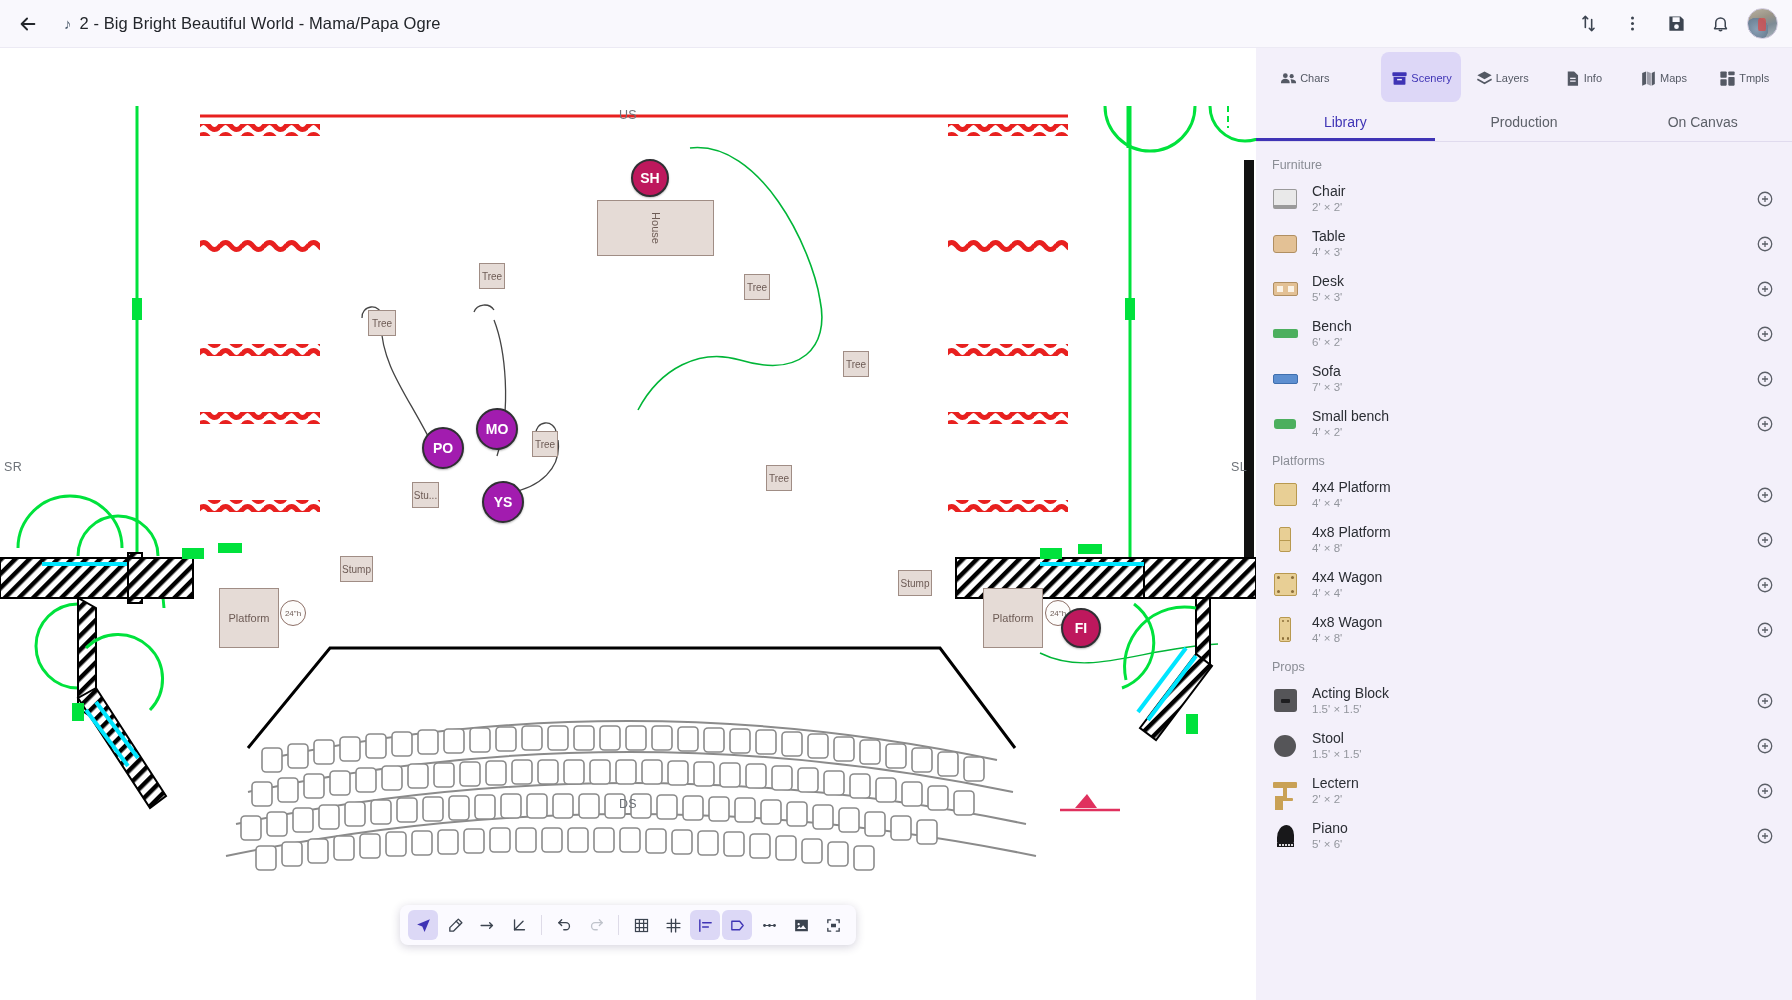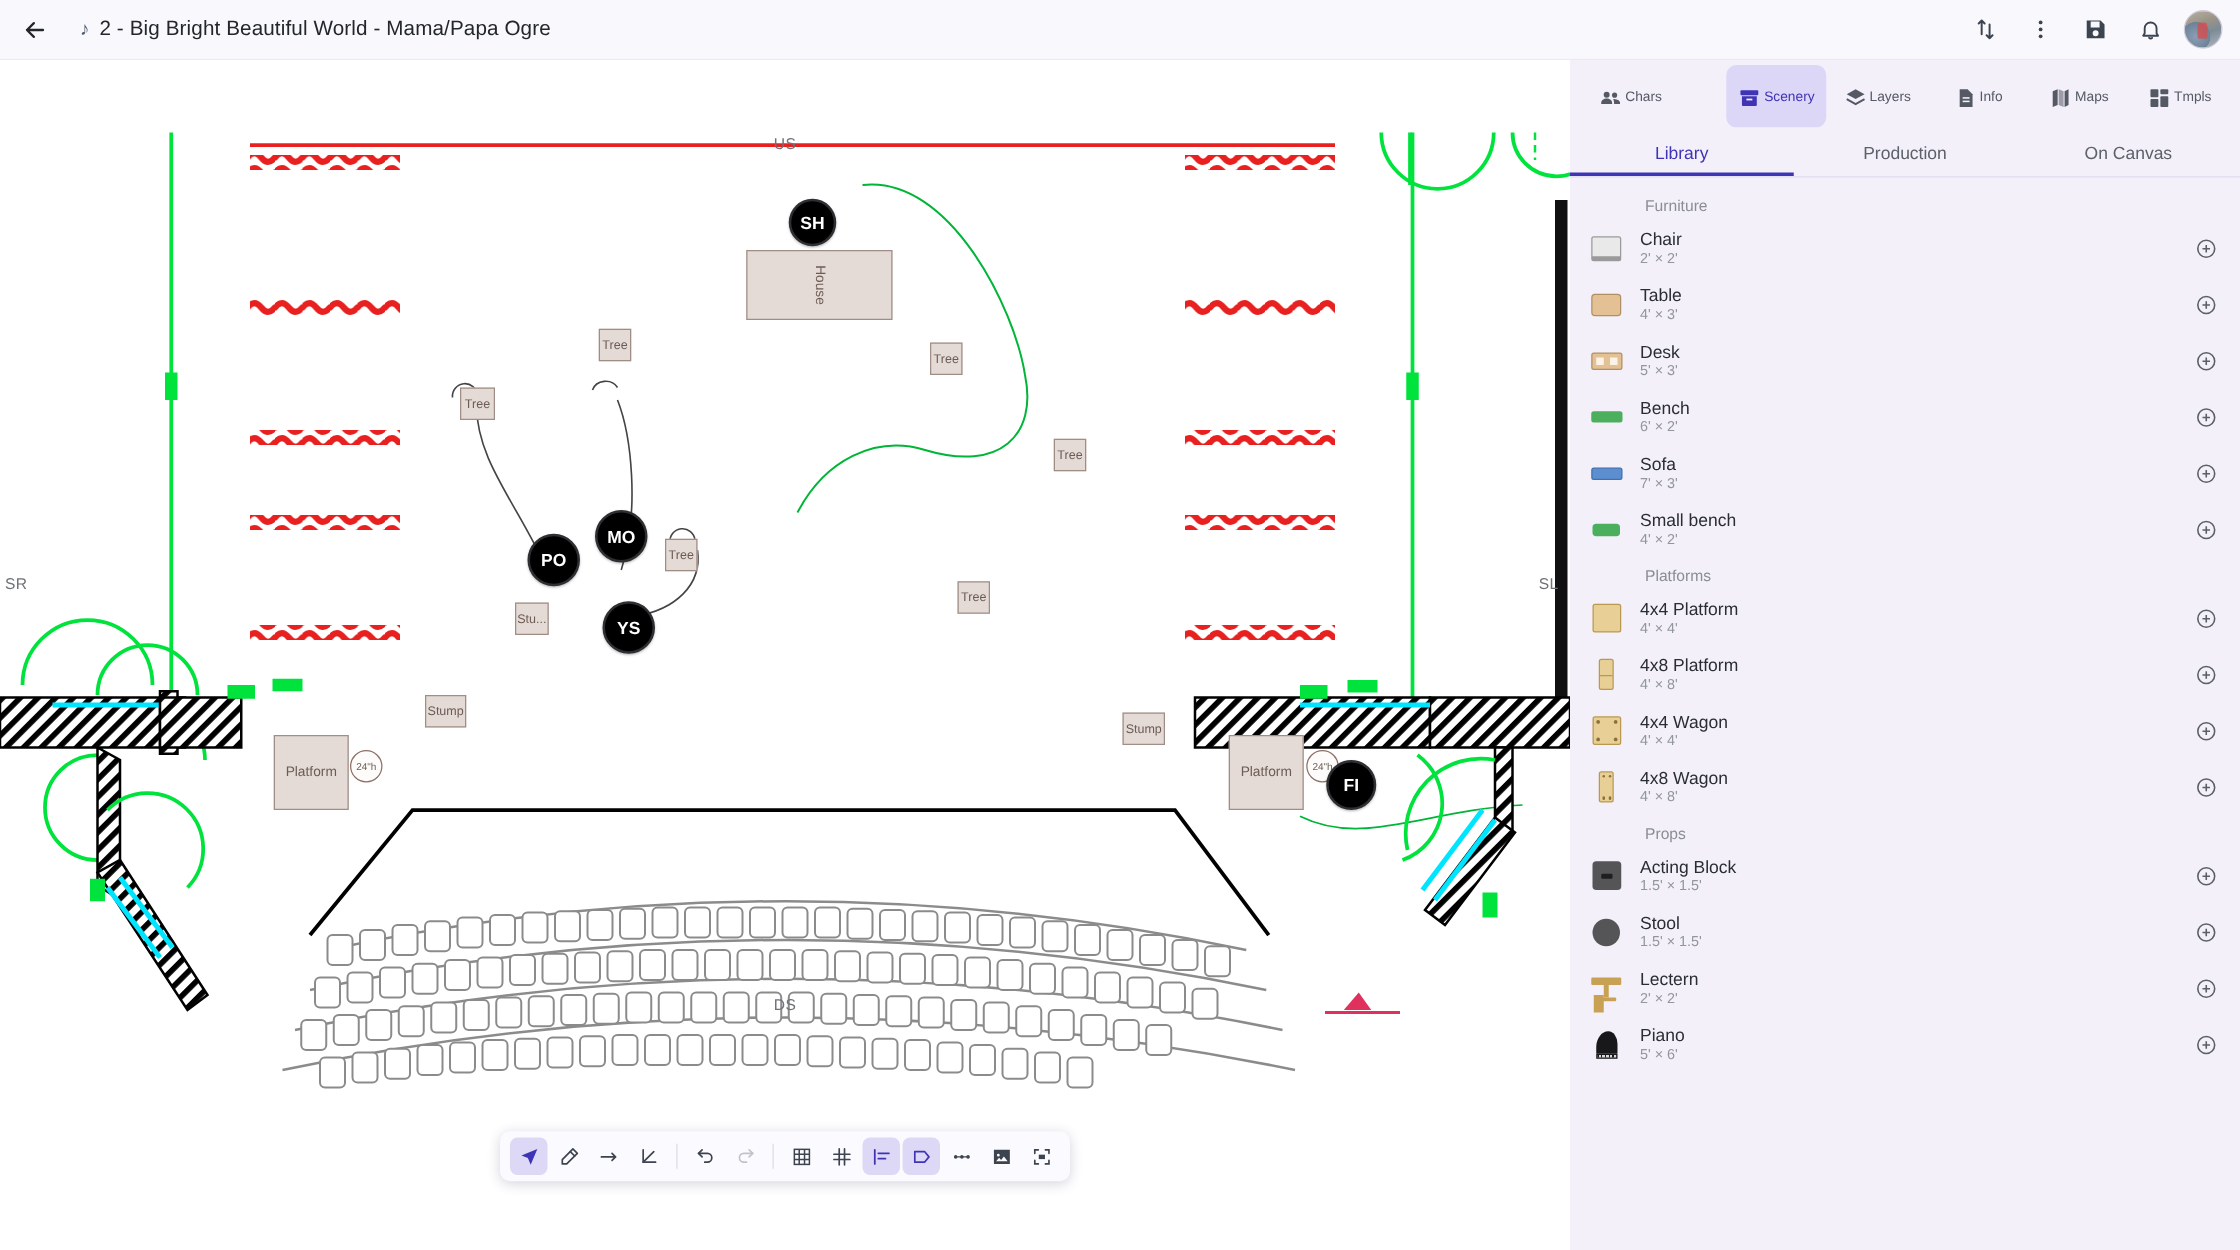--- a/index.html
+++ b/index.html
@@ -78,22 +78,22 @@
 
   
   .charpin {
     position: absolute; border-radius: 50%;
     display: flex; align-items: center; justify-content: center;
     color: #ffffff; font-weight: bold; font-size: 14px;
     border: 2px solid #2f2f33;
     box-shadow: 0 1px 2px rgba(0,0,0,.28);
     cursor: pointer;
   }
-  .charpin.blue  { background: #000000; }
-  .charpin.green { background: #000000; }
+  .charpin.blue  { background: #a21caf; }
+  .charpin.green { background: #be185d; }
 
   .height-badge {
     position: absolute; width: 26px; height: 26px; border-radius: 50%;
     border: 1px solid #8d6f66; background: #fdfcfb;
     display: flex; align-items: center; justify-content: center;
     font-size: 8px; color: #6d5b55;
   }
 
   
   .bottom-toolbar {
@@ -139,21 +139,20 @@
   }
   .stab {
     flex: 1; display: flex; align-items: center; justify-content: center;
     font-size: 14px; color: #5c6068; cursor: pointer;
   }
   .stab.active { color: #3f34b5; box-shadow: inset 0 -3px 0 #3f34b5; }
   .lib-list { flex: 1; overflow: hidden; padding-top: 8px; }
   .lib-group-title {
     font-size: 12.5px; color: #8a8d95;
     padding: 8px 16px 4px 16px;
-    margin-left: 44px;
   }
   .lib-row {
     display: flex; align-items: center;
     height: 45px; padding: 0 14px 0 16px; cursor: pointer;
   }
   .thumb {
     width: 26px; height: 26px; flex: 0 0 auto; margin-right: 14px;
     display: flex; align-items: center; justify-content: center;
   }
   .lib-text { display: flex; flex-direction: column; justify-content: space-between; }

